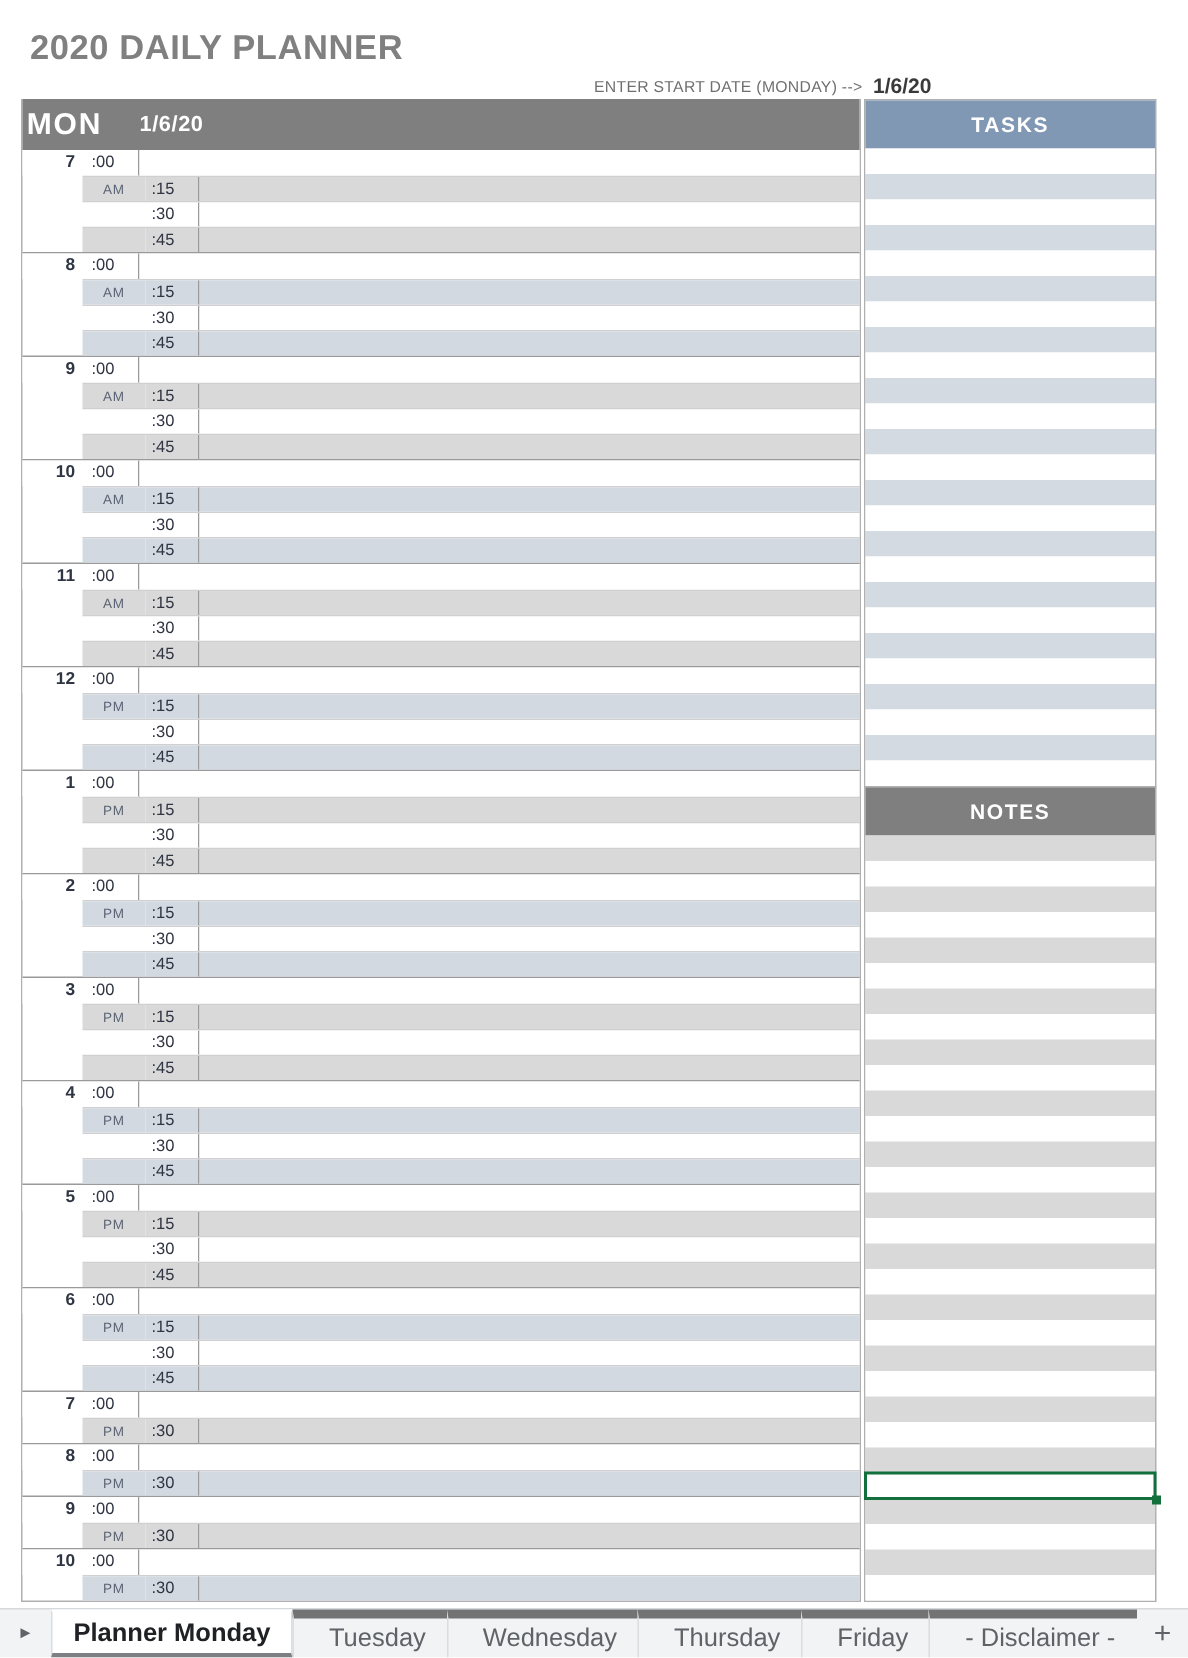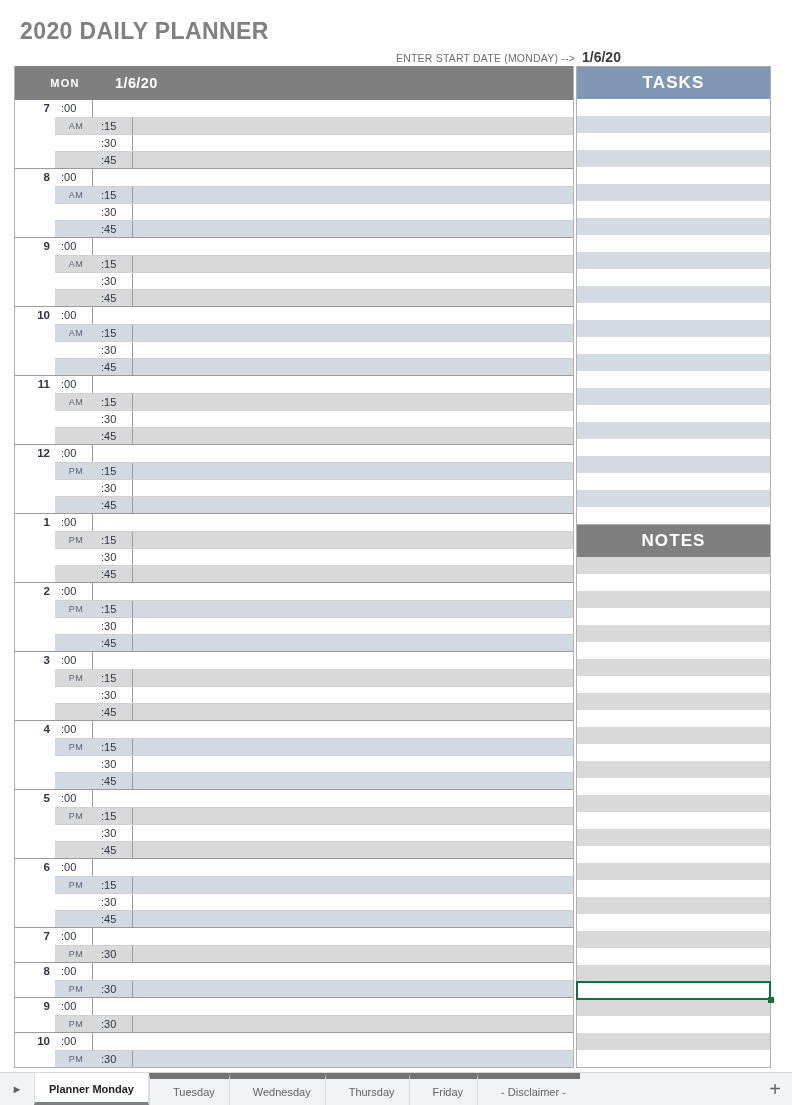--- a/index.html
+++ b/index.html
@@ -54,24 +54,23 @@
   .sched-head {
     height: 34px;
     background: #7f7f7f;
     color: #ffffff;
     display: flex;
     align-items: center;
   }
   .sched-head .day {
     width: 56px;
     text-align: center;
-    font-size: 11px;
+    font-size: 20px;
     font-weight: bold;
     letter-spacing: 1.2px;
-    margin-left: 22px;
   }
   .sched-head .date {
     padding-left: 22px;
     font-size: 14.5px;
     font-weight: bold;
     letter-spacing: 0.4px;
   }
 
   .hourblock { border-top: 1px solid #9a9a9a; }
   .hourblock:first-of-type { border-top: none; }
@@ -133,21 +132,21 @@
     position: absolute;
     left: 576px;
     width: 195px;
     border: 1px solid #b0b0b0;
   }
   .panel-head {
     height: 32px;
     line-height: 32px;
     text-align: center;
     color: #ffffff;
-    font-size: 17px;
+    font-size: 14px;
     font-weight: bold;
     letter-spacing: 1.1px;
   }
   .panel-head.tasks { background: #8198b5; }
   .panel-head.notes { background: #7f7f7f; }
   .prow { height: 17px; }
   .prow + .prow { border-top: 0 none; }
   .prow.blue { background: #d4dae2; }
   .prow.gray { background: #d9d9d9; }
   .prow.white { background: #ffffff; }
@@ -183,21 +182,21 @@
     align-items: center;
     justify-content: center;
     color: #5f6368;
     font-size: 11px;
   }
   .tab {
     display: flex;
     align-items: center;
     justify-content: center;
     padding: 0 14px;
-    font-size: 11px;
+    font-size: 17px;
     color: #5f6368;
     border-left: 1px solid #dadce0;
     border-top: 2px solid transparent;
     white-space: nowrap;
   }
   .tab.active {
     background: #ffffff;
     color: #202124;
     font-weight: bold;
     border-bottom: 3px solid #7c8085;

